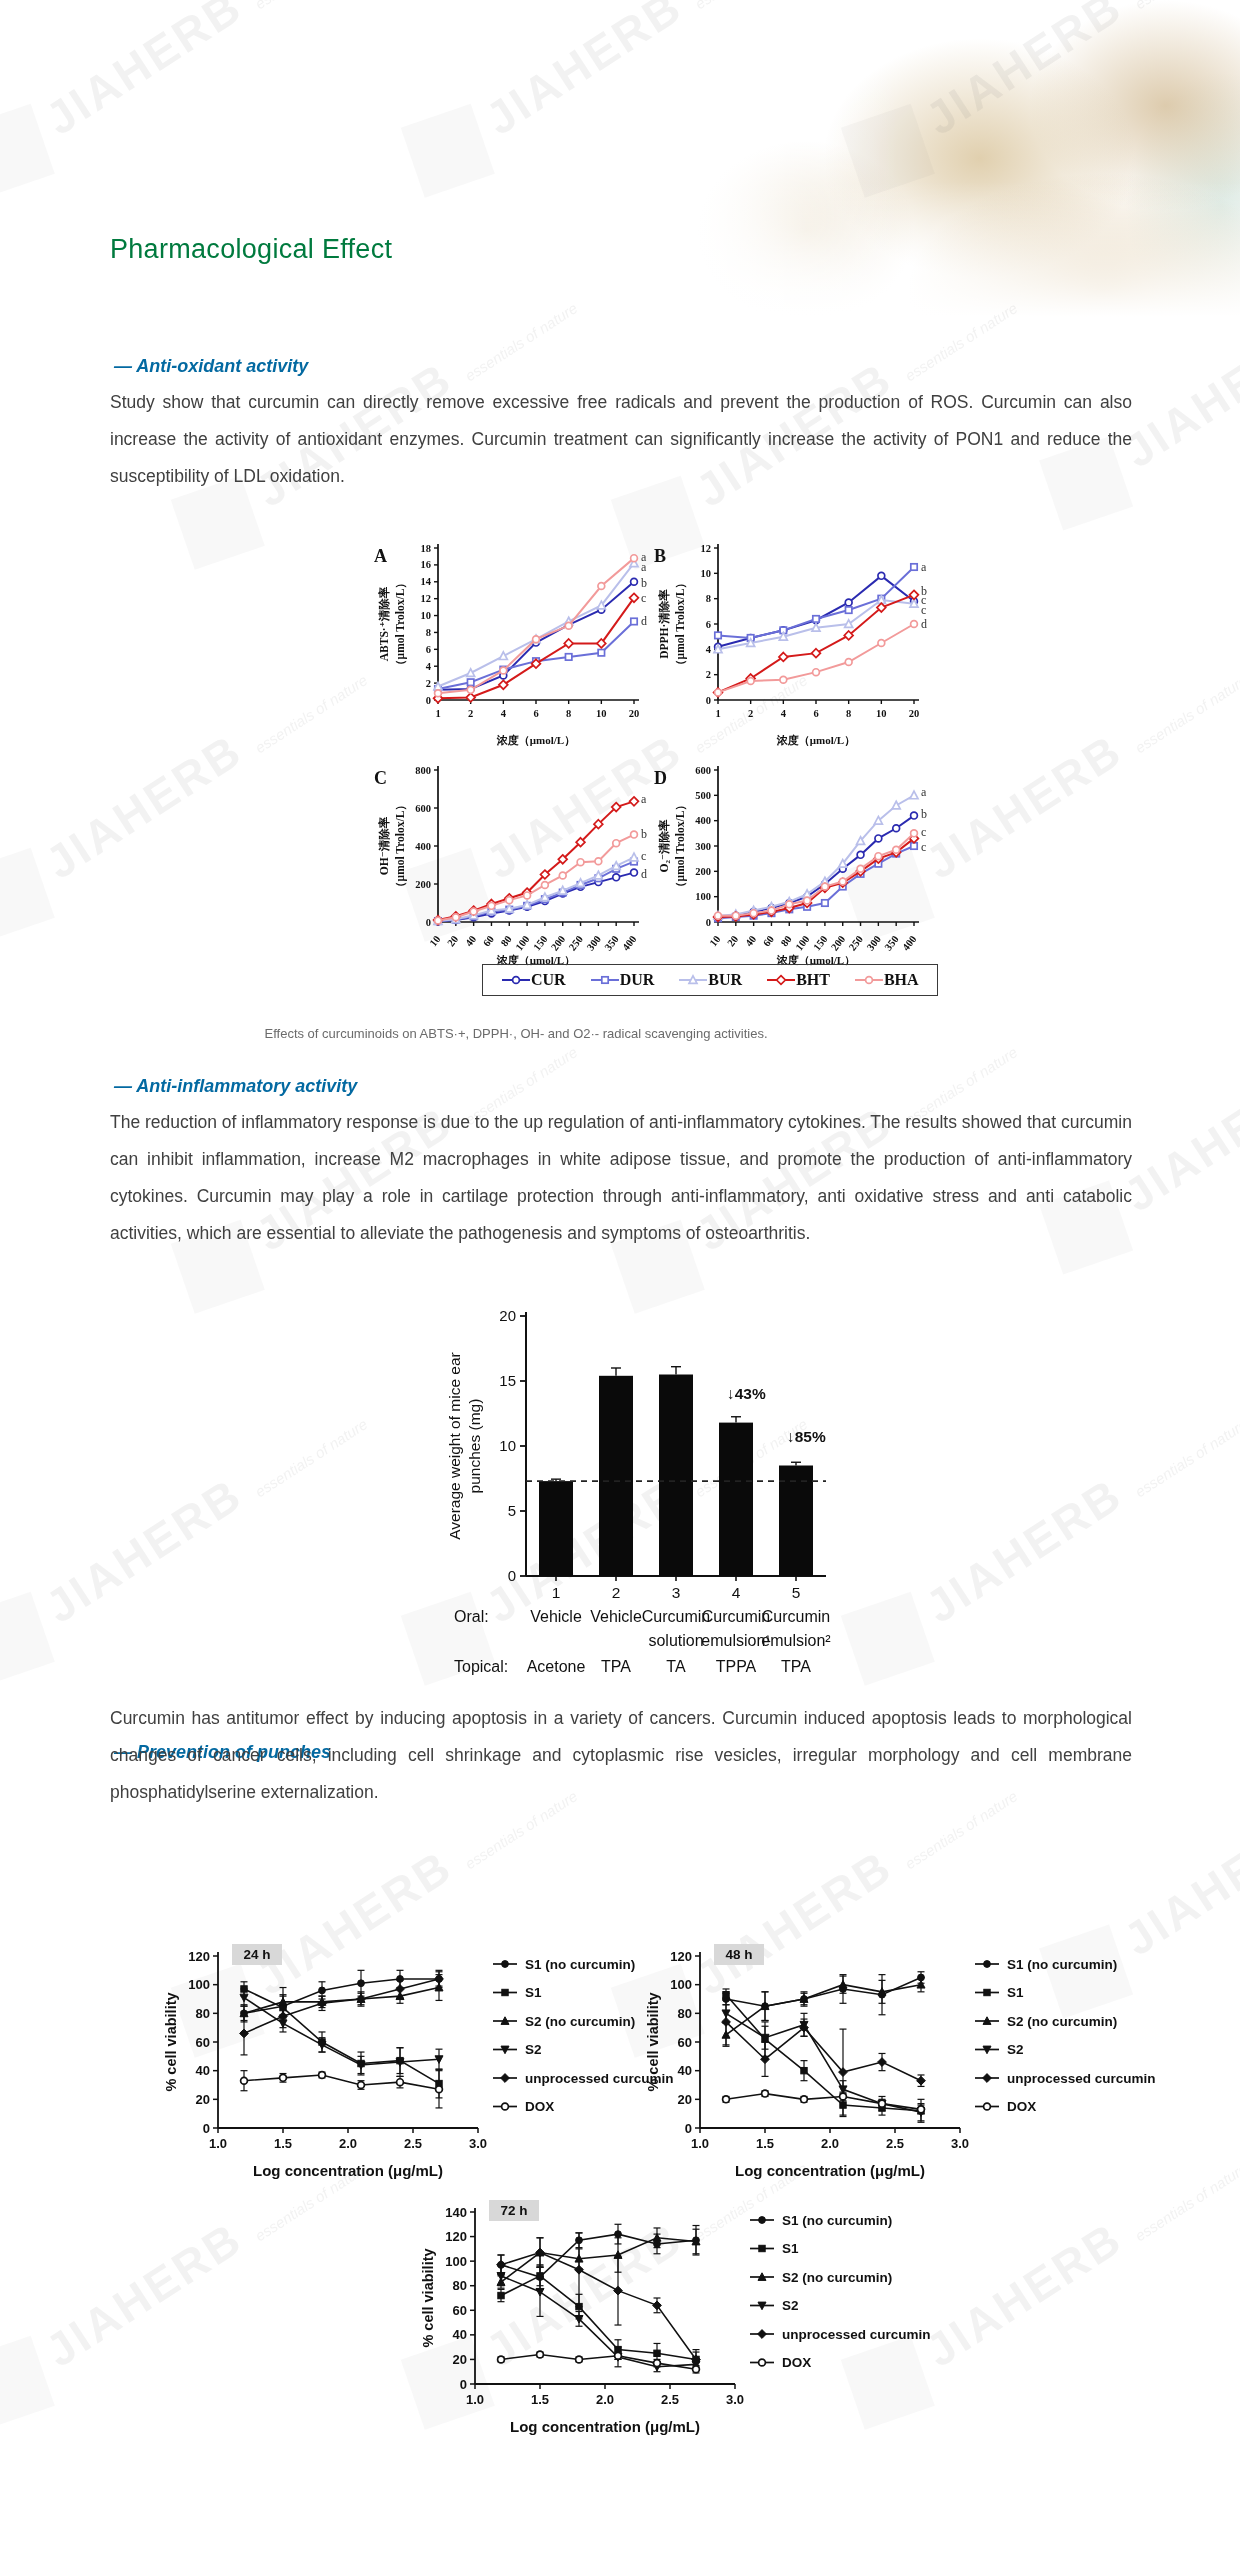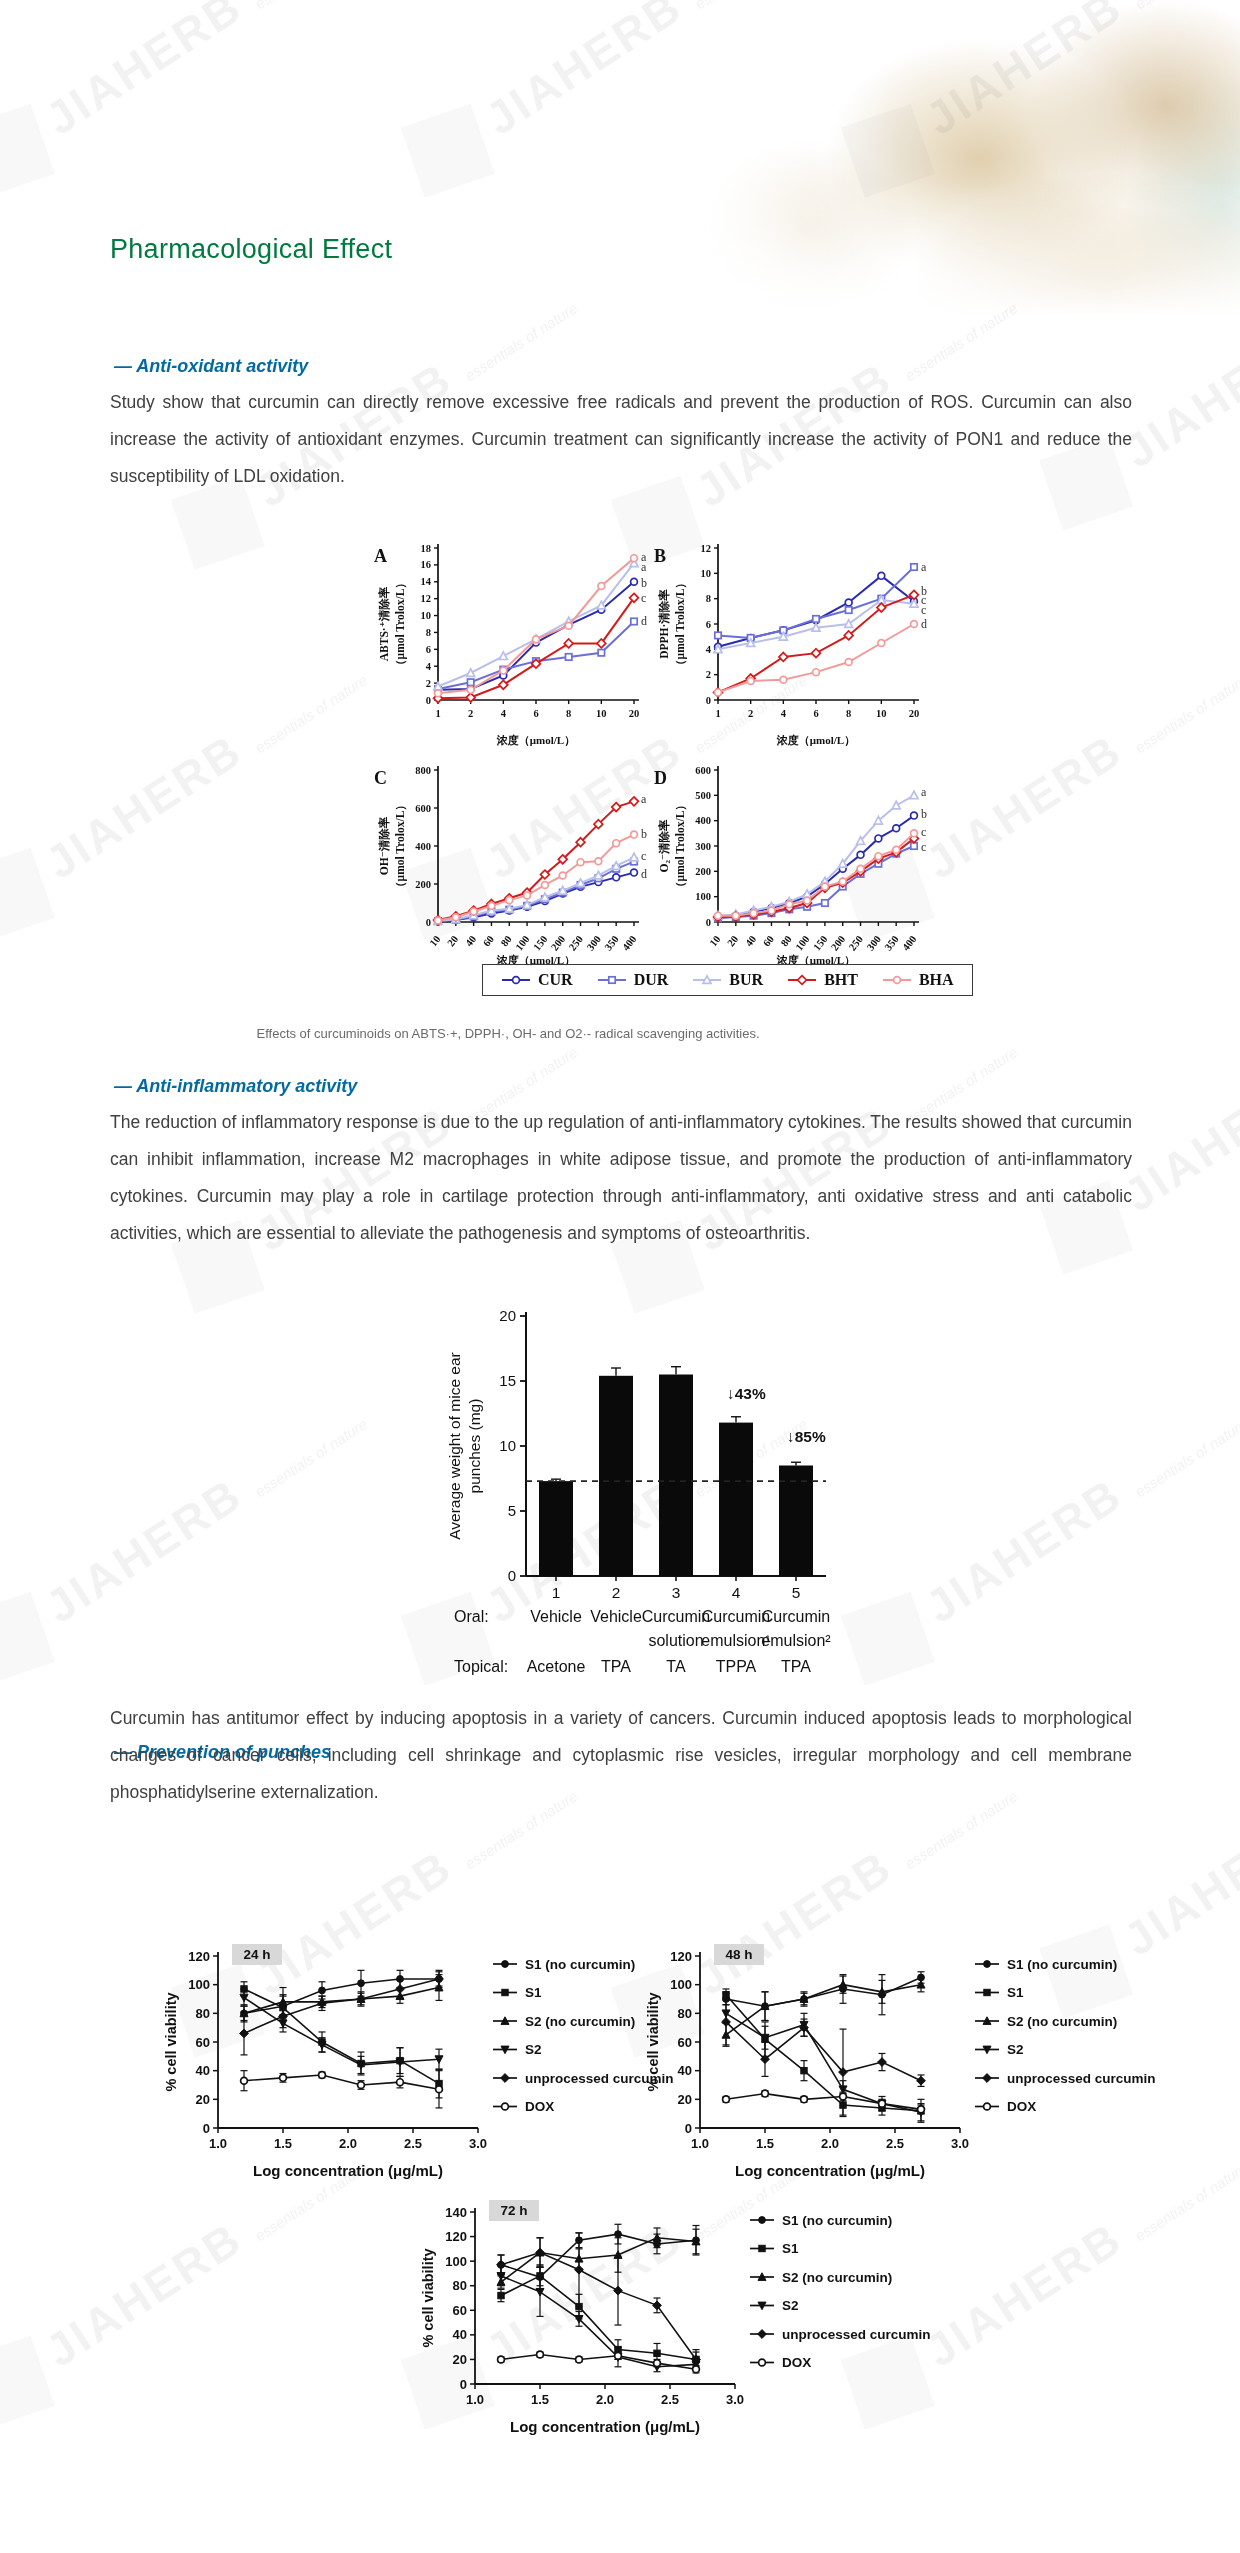--- a/index.html
+++ b/index.html
@@ -18,26 +18,26 @@
   .wm-tile{position:absolute;transform:rotate(-33deg);display:flex;align-items:center;gap:14px;white-space:nowrap;}
   .wm-diamond{width:74px;height:74px;background:rgba(125,125,125,0.05);transform:rotate(14deg);flex:0 0 auto;}
   .wm-brand{font-size:46px;font-weight:bold;color:rgba(110,110,110,0.085);letter-spacing:3px;}
   .wm-tag{font-size:15px;font-style:italic;color:rgba(110,110,110,0.09);margin-top:26px;}
   .content{position:absolute;inset:0;z-index:1;}
   .title{position:absolute;left:110px;top:234px;margin:0;font-size:27px;font-weight:normal;
          color:#007a3e;letter-spacing:0.3px;}
   .sec-heading{position:absolute;left:110px;margin:4px;font-size:18px;font-weight:bold;font-style:italic;color:#0369a1;}
   .para{position:absolute;left:110px;width:1022px;margin:0;font-size:17.5px;color:#404040;
         line-height:37px;text-align:justify;}
-  .caption{position:absolute;left:4px;width:1008px;text-align:center;font-size:13px;color:#6b6b6b;}
+  .caption{position:absolute;left:12px;width:1008px;text-align:center;font-size:13px;color:#6b6b6b;}
   .fig1-grid{position:absolute;left:372px;top:534px;display:grid;
              grid-template-columns:276px 276px;column-gap:4px;row-gap:4px;}
   .legend1{position:absolute;left:482px;top:964px;display:inline-flex;align-items:center;gap:24px;
            border:1.5px solid #3a3a3a;padding:6px 18px;background:rgba(255,255,255,0.85);}
-  .legend1 .item{display:inline-flex;align-items:center;gap:7px;}
+  .legend1 .item{display:inline-flex;align-items:center;gap:0;}
   .legend1 .lbl{font-family:"Liberation Serif", serif;font-weight:bold;font-size:16px;color:#111;}
   .chart-mount{position:absolute;}
 </style>
 </head>
 <body>
 
 <div class="page">
   <div class="hero"></div>
   <div class="wm-layer" id="wm">
       <div class="wm-tile" style="left: -60px; top: 10px;">

